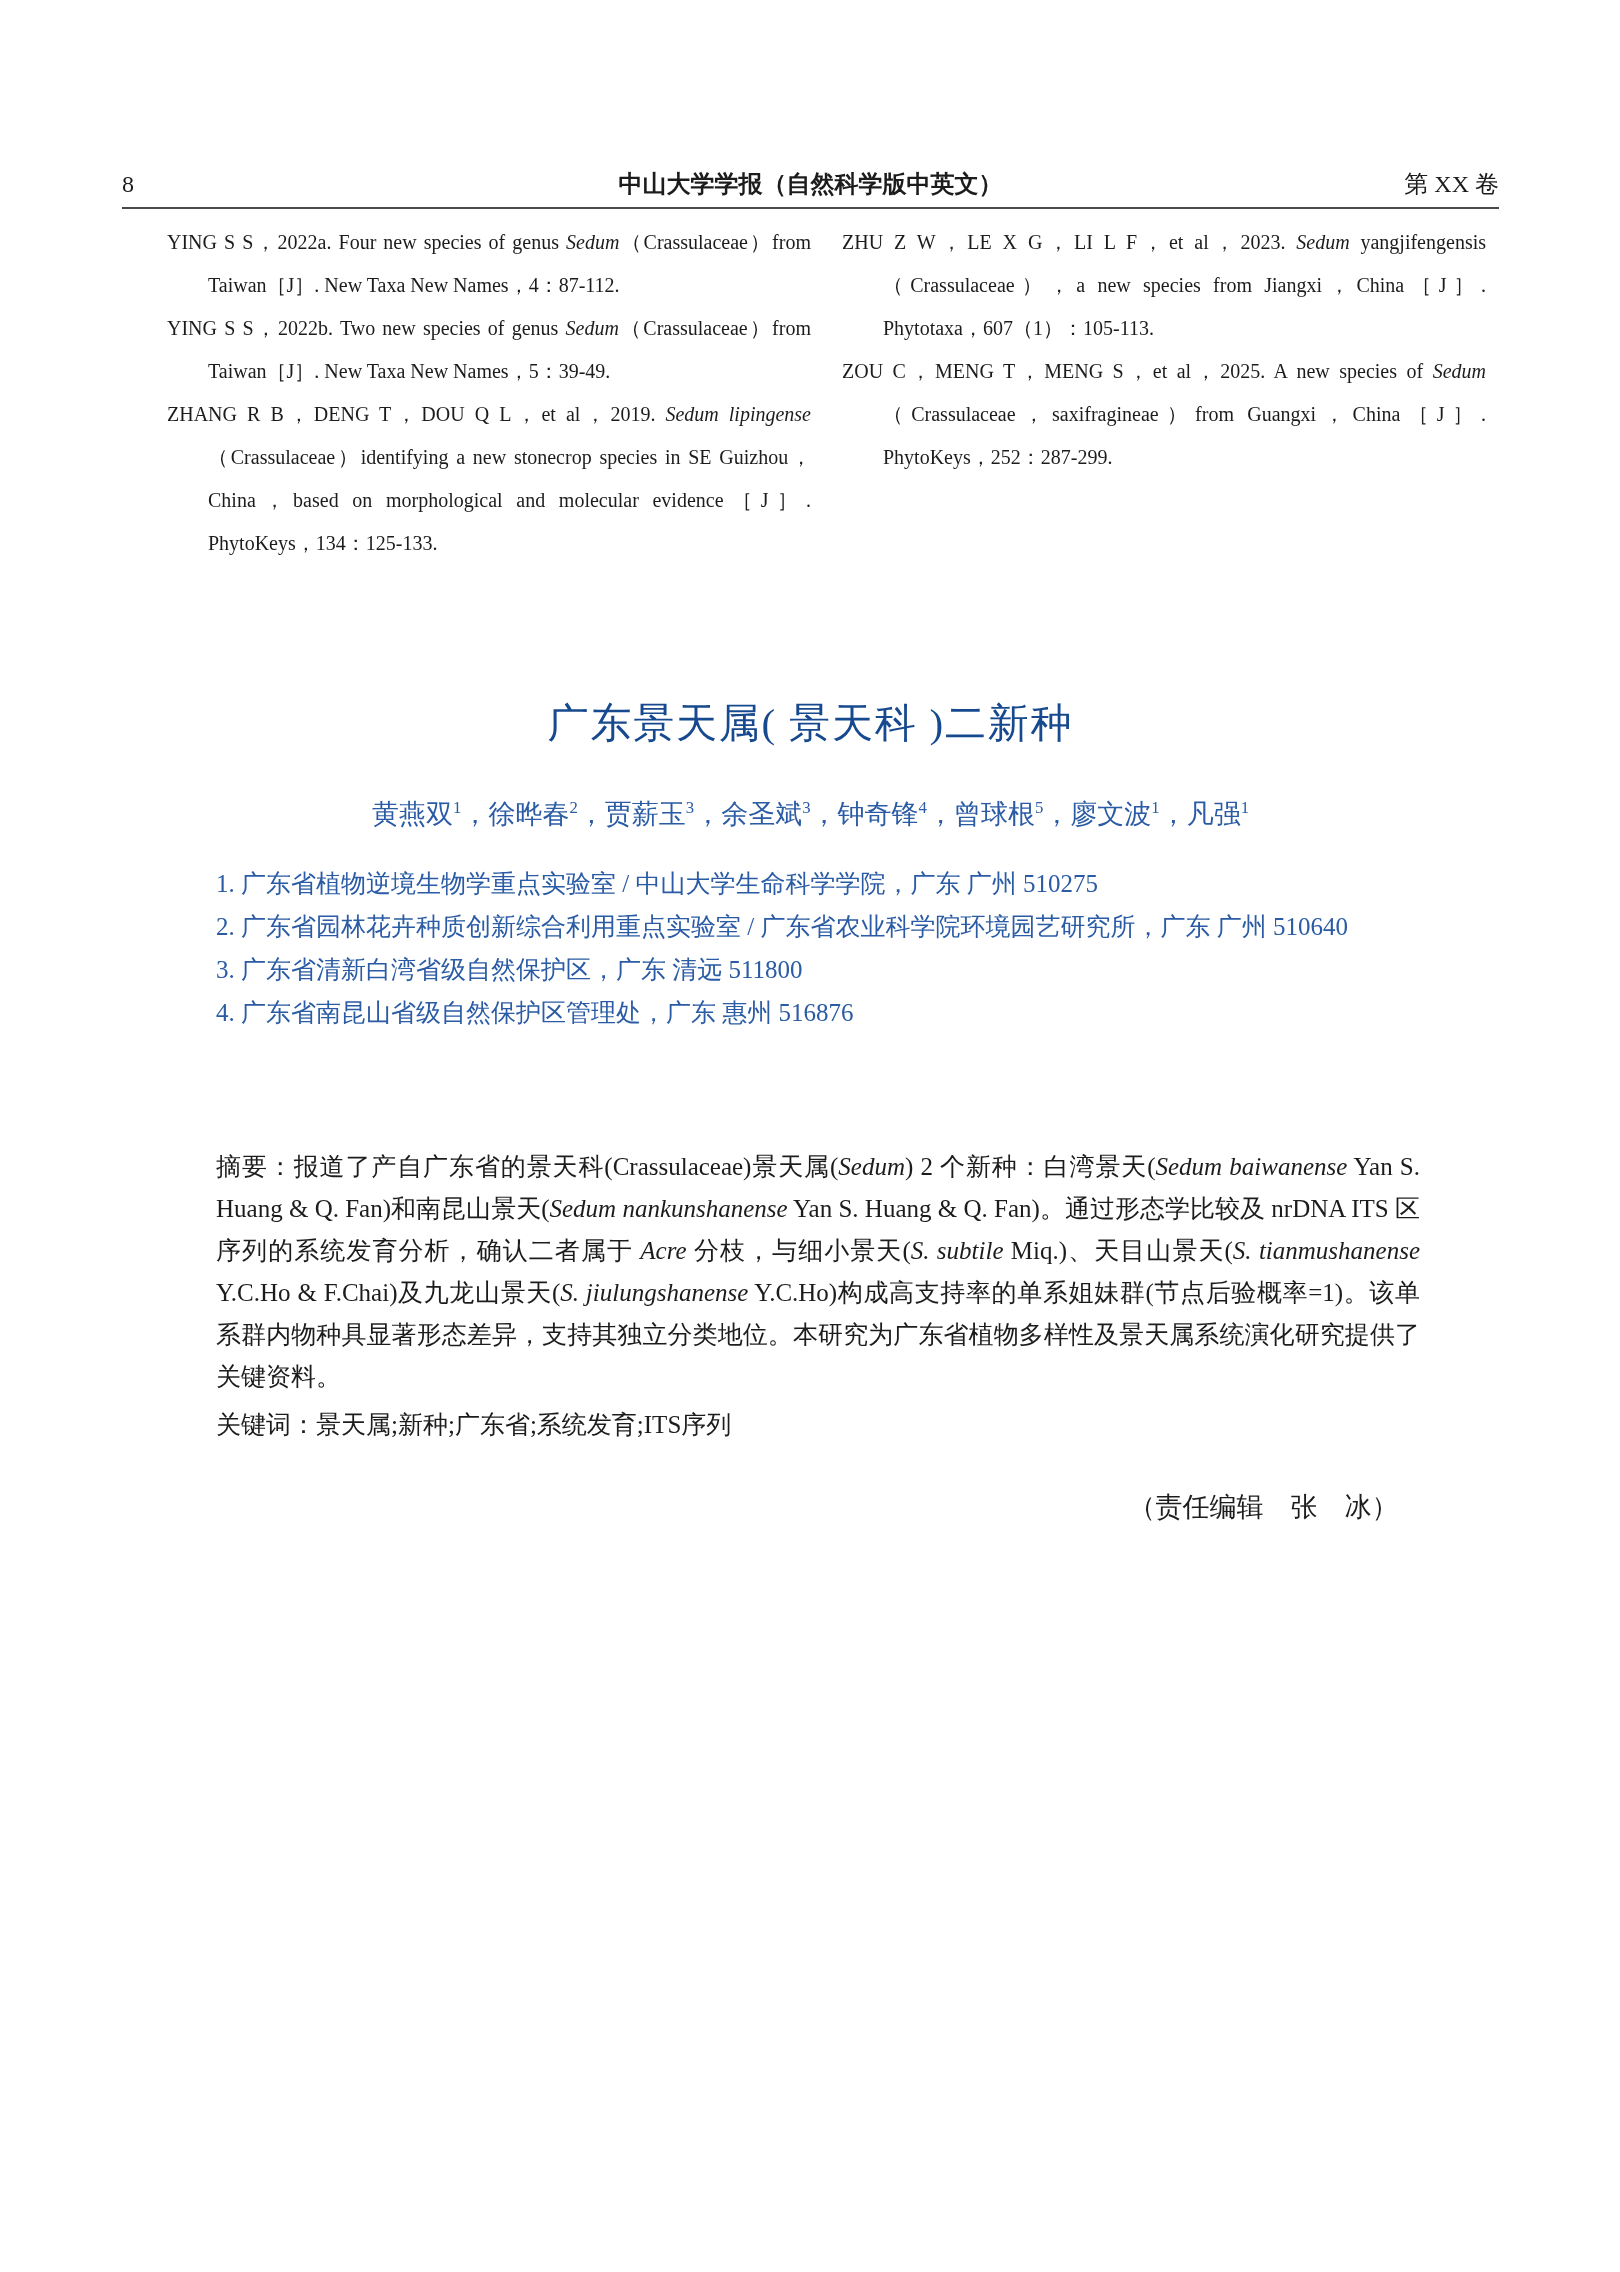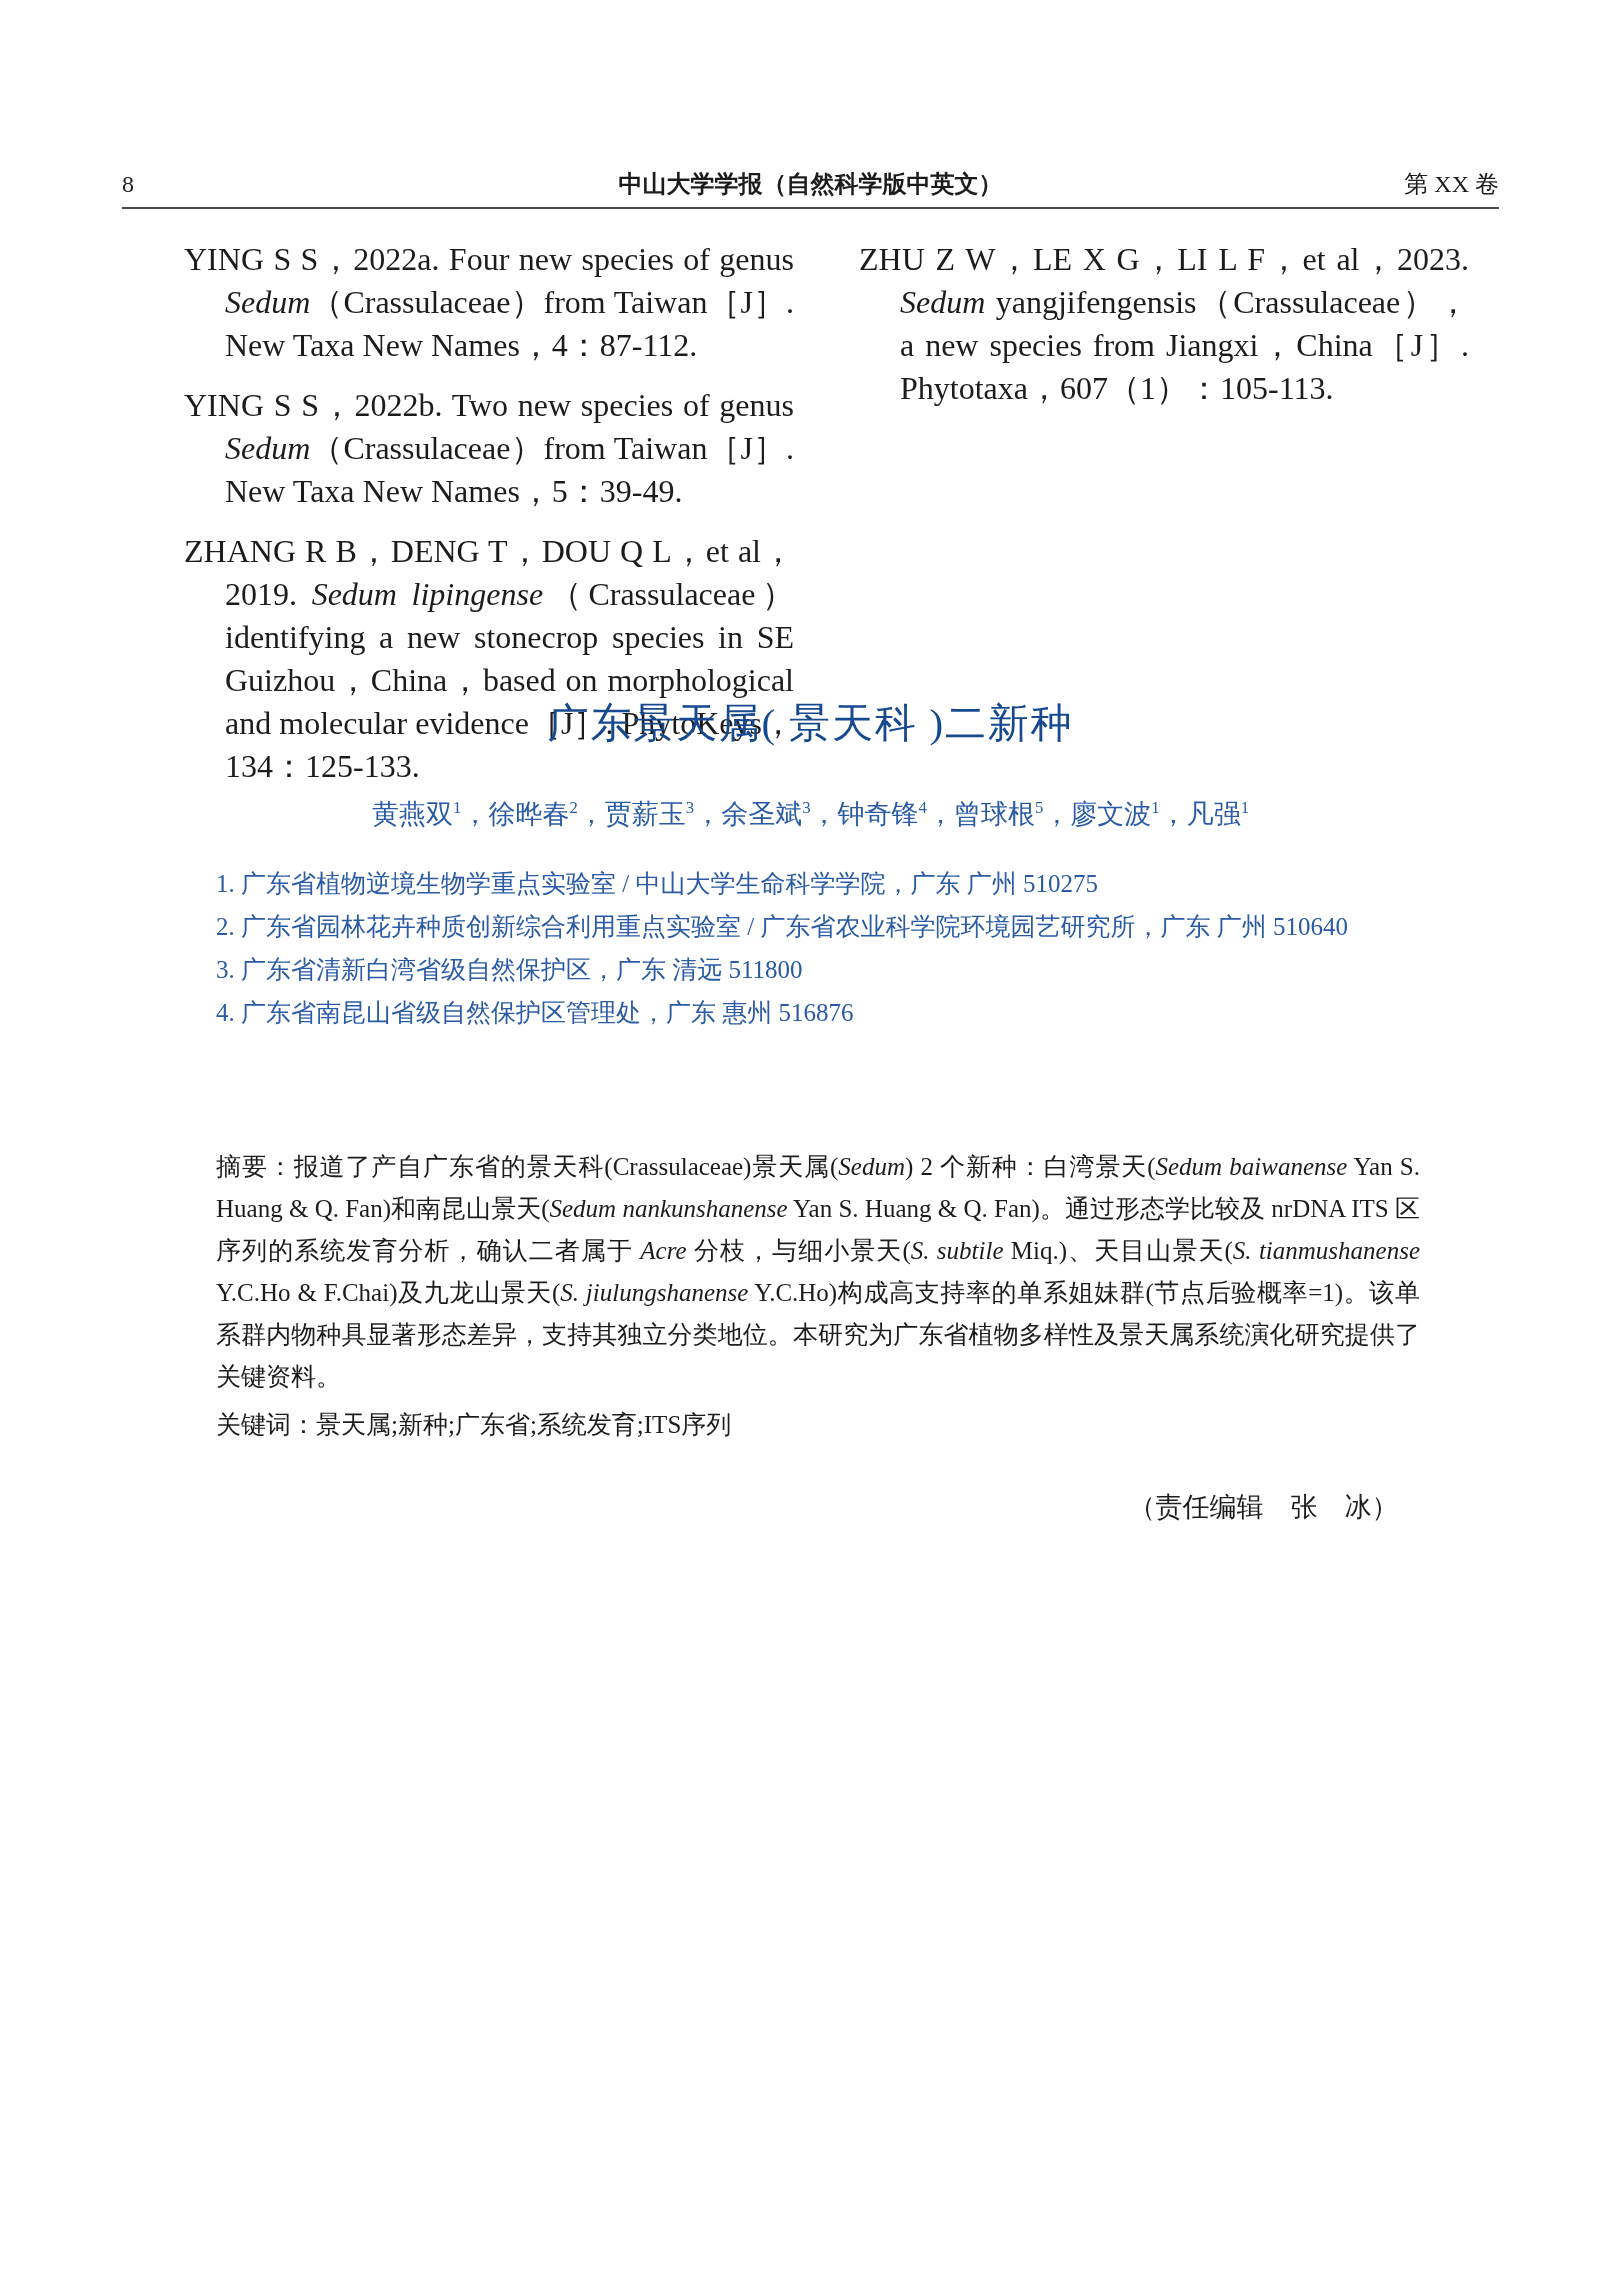--- a/index.html
+++ b/index.html
@@ -28,22 +28,22 @@
   .page-header .center{flex:1;text-align:center;font-weight:bold;}
   .page-header .side{min-width:108px;}
   .page-header .side.right{text-align:right;}
   
   .refs{
     position:absolute;top:221px;left:167px;width:1319px;
     display:flex;gap:31px;
   }
   .ref-col{flex:1;min-width:0;}
   .ref-item{
-    margin:17px;
-    font-size:32px;line-height:43px;
+    margin:0;
+    font-size:20px;line-height:43px;
     text-align:justify;text-justify:inter-ideograph;
     padding-left:41px;text-indent:-41px;
   }
   
   .article-title{
     position:absolute;top:691px;left:122px;width:1377px;
     margin:0;text-align:center;
     font-size:41px;line-height:65px;font-weight:normal;
     color:var(--title-blue);
     letter-spacing:1.8px;
@@ -99,20 +99,21 @@
   </header>
 
   <section class="refs">
     <div class="ref-col">
         <p class="ref-item"><span>YING S S，2022a. Four new species of genus </span><span style="font-style: italic;">Sedum</span><span>（Crassulaceae）from Taiwan［J］. New Taxa New Names，4：87-112.</span></p>
         <p class="ref-item"><span>YING S S，2022b. Two new species of genus </span><span style="font-style: italic;">Sedum</span><span>（Crassulaceae）from Taiwan［J］. New Taxa New Names，5：39-49.</span></p>
         <p class="ref-item"><span>ZHANG R B，DENG T，DOU Q L，et al，2019. </span><span style="font-style: italic;">Sedum lipingense</span><span>（Crassulaceae）identifying a new stonecrop species in SE Guizhou，China，based on morphological and molecular evidence［J］. PhytoKeys，134：125-133.</span></p>
       </div>
     <div class="ref-col">
         <p class="ref-item"><span>ZHU Z W，LE X G，LI L F，et al，2023. </span><span style="font-style: italic;">Sedum</span><span> yangjifengensis（Crassulaceae），a new species from Jiangxi，China［J］. Phytotaxa，607（1）：105-113.</span></p>
+        <p class="ref-item"><span>ZOU C，MENG T，MENG S，et al，2025. A new species of </span><span style="font-style: italic;">Sedum</span><span>（Crassulaceae，saxifragineae）from Guangxi，China［J］. PhytoKeys，252：287-299.</span></p>
       </div>
   </section>
 
   <h1 class="article-title">广东景天属( 景天科 )二新种</h1>
 
   <div class="authors"><span>黄燕双</span><sup>1</sup><span>，徐晔春</span><sup>2</sup><span>，贾薪玉</span><sup>3</sup><span>，余圣斌</span><sup>3</sup><span>，钟奇锋</span><sup>4</sup><span>，曾球根</span><sup>5</sup><span>，廖文波</span><sup>1</sup><span>，凡强</span><sup>1</sup></div>
 
   <div class="affiliations">
       <div class="aff-item">1. 广东省植物逆境生物学重点实验室 / 中山大学生命科学学院，广东 广州 510275</div>
       <div class="aff-item">2. 广东省园林花卉种质创新综合利用重点实验室 / 广东省农业科学院环境园艺研究所，广东 广州 510640</div>

